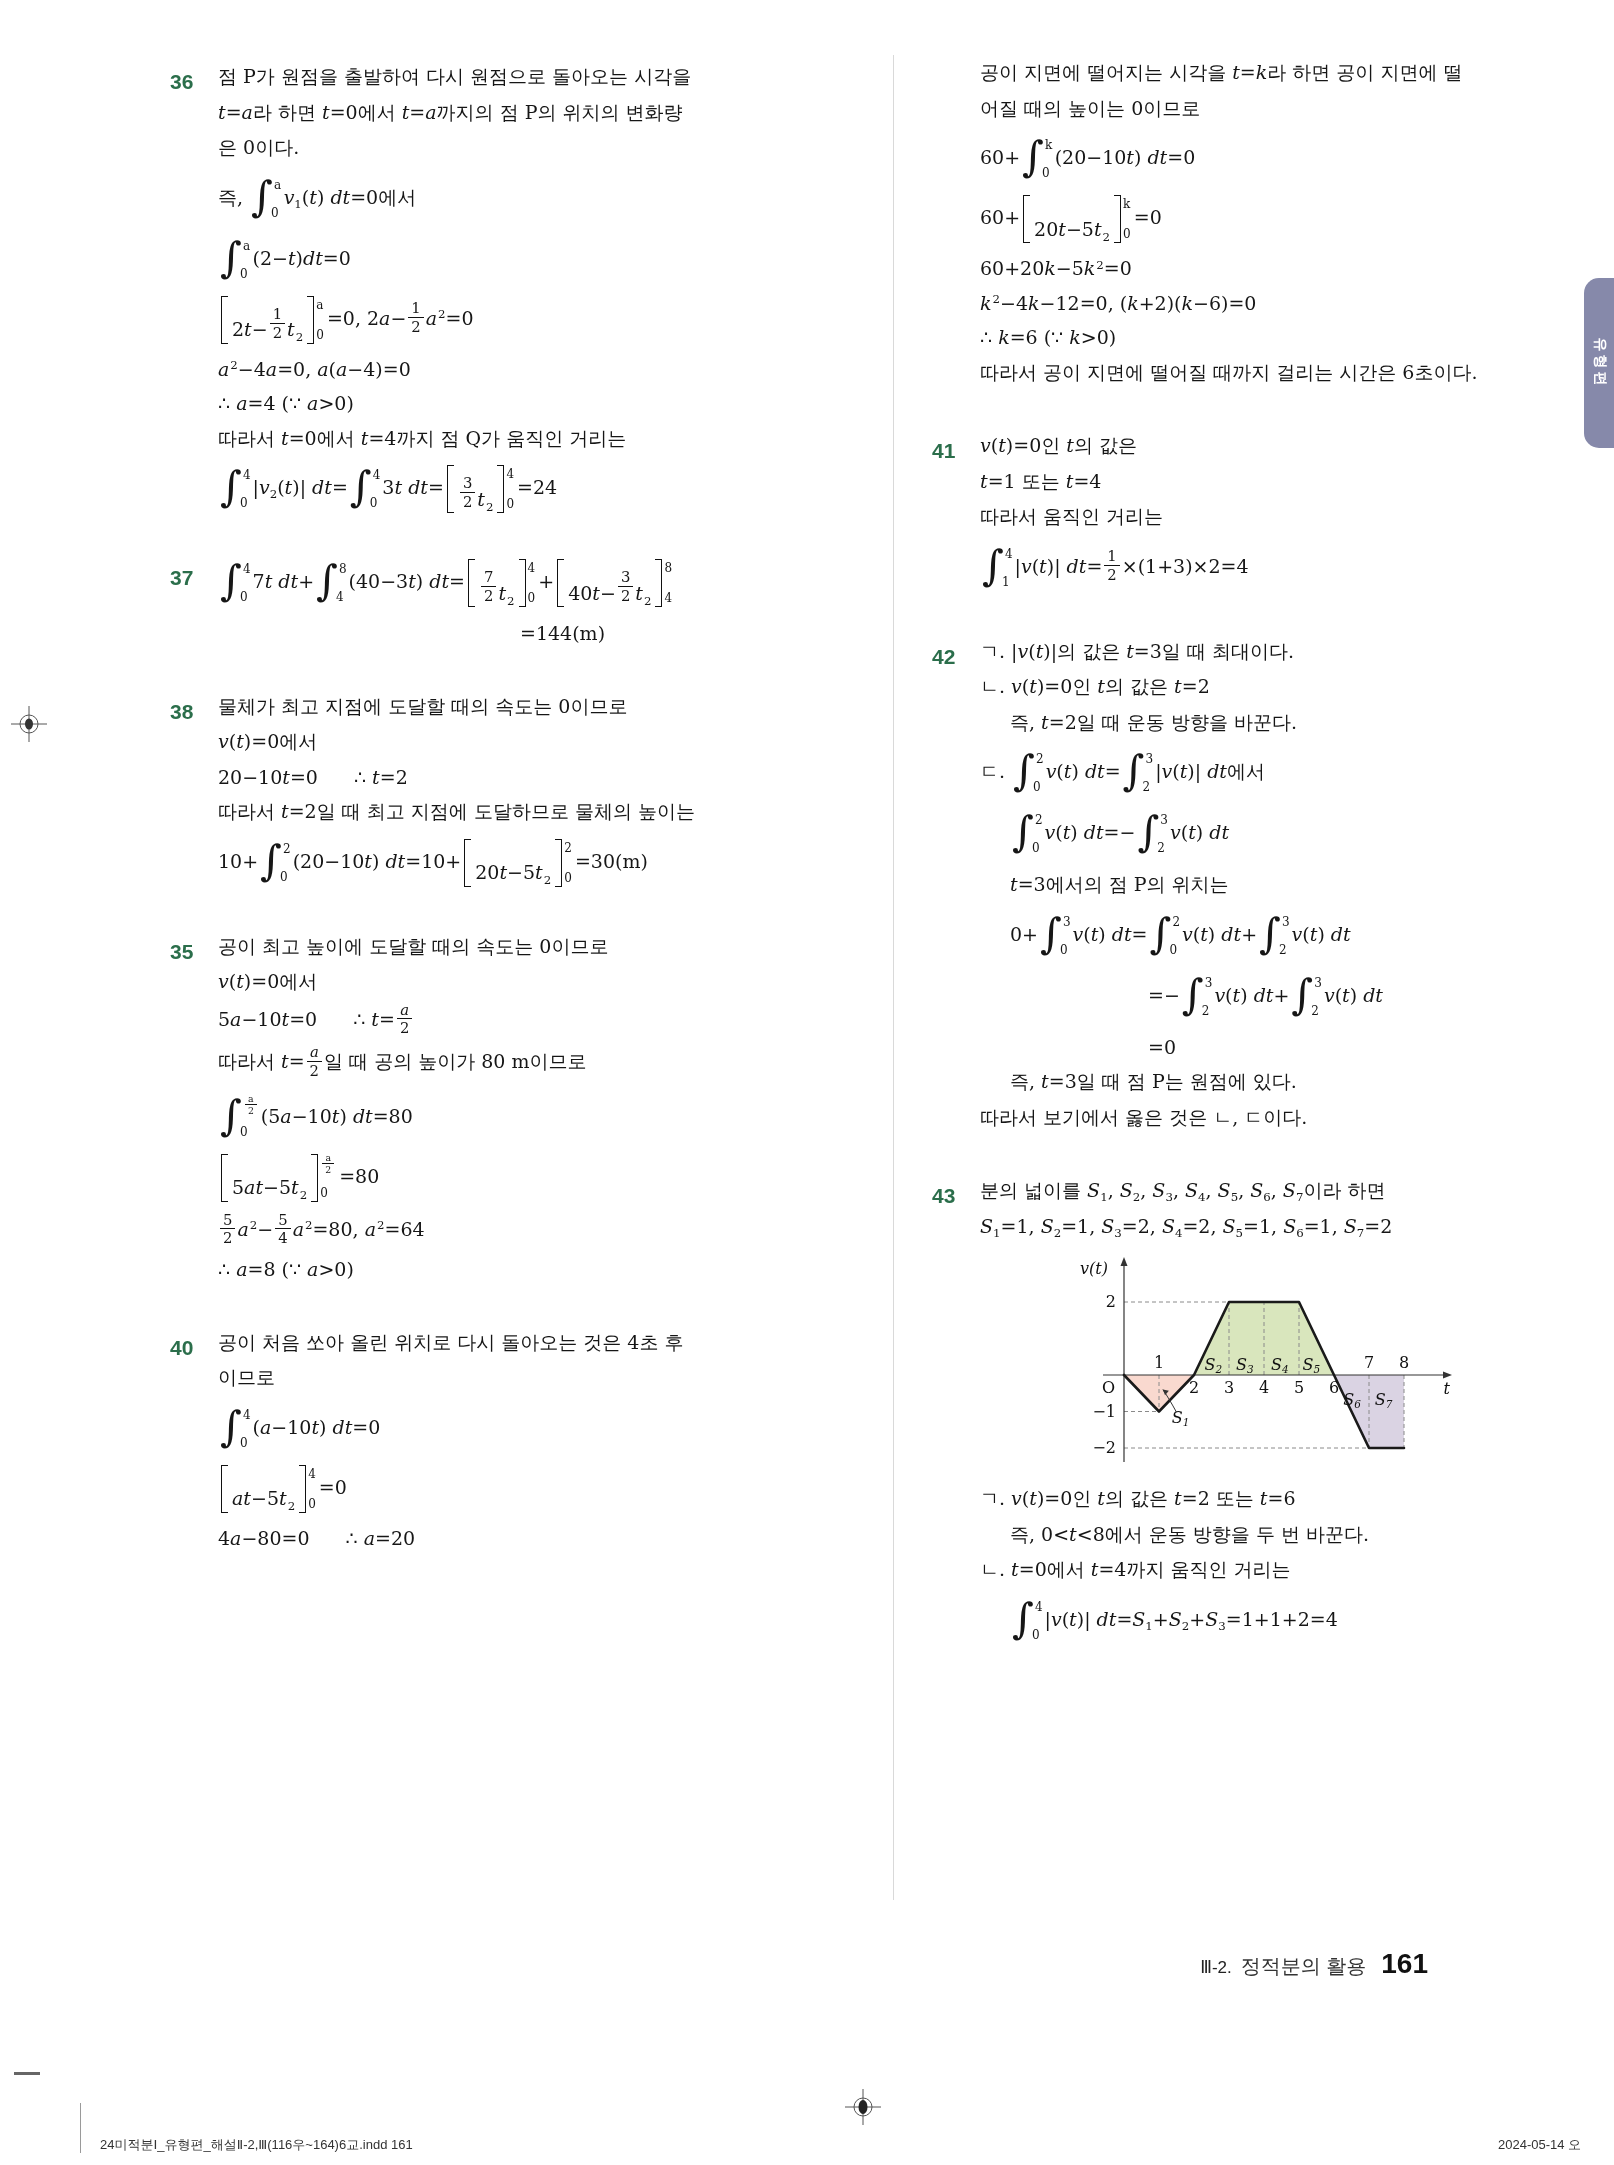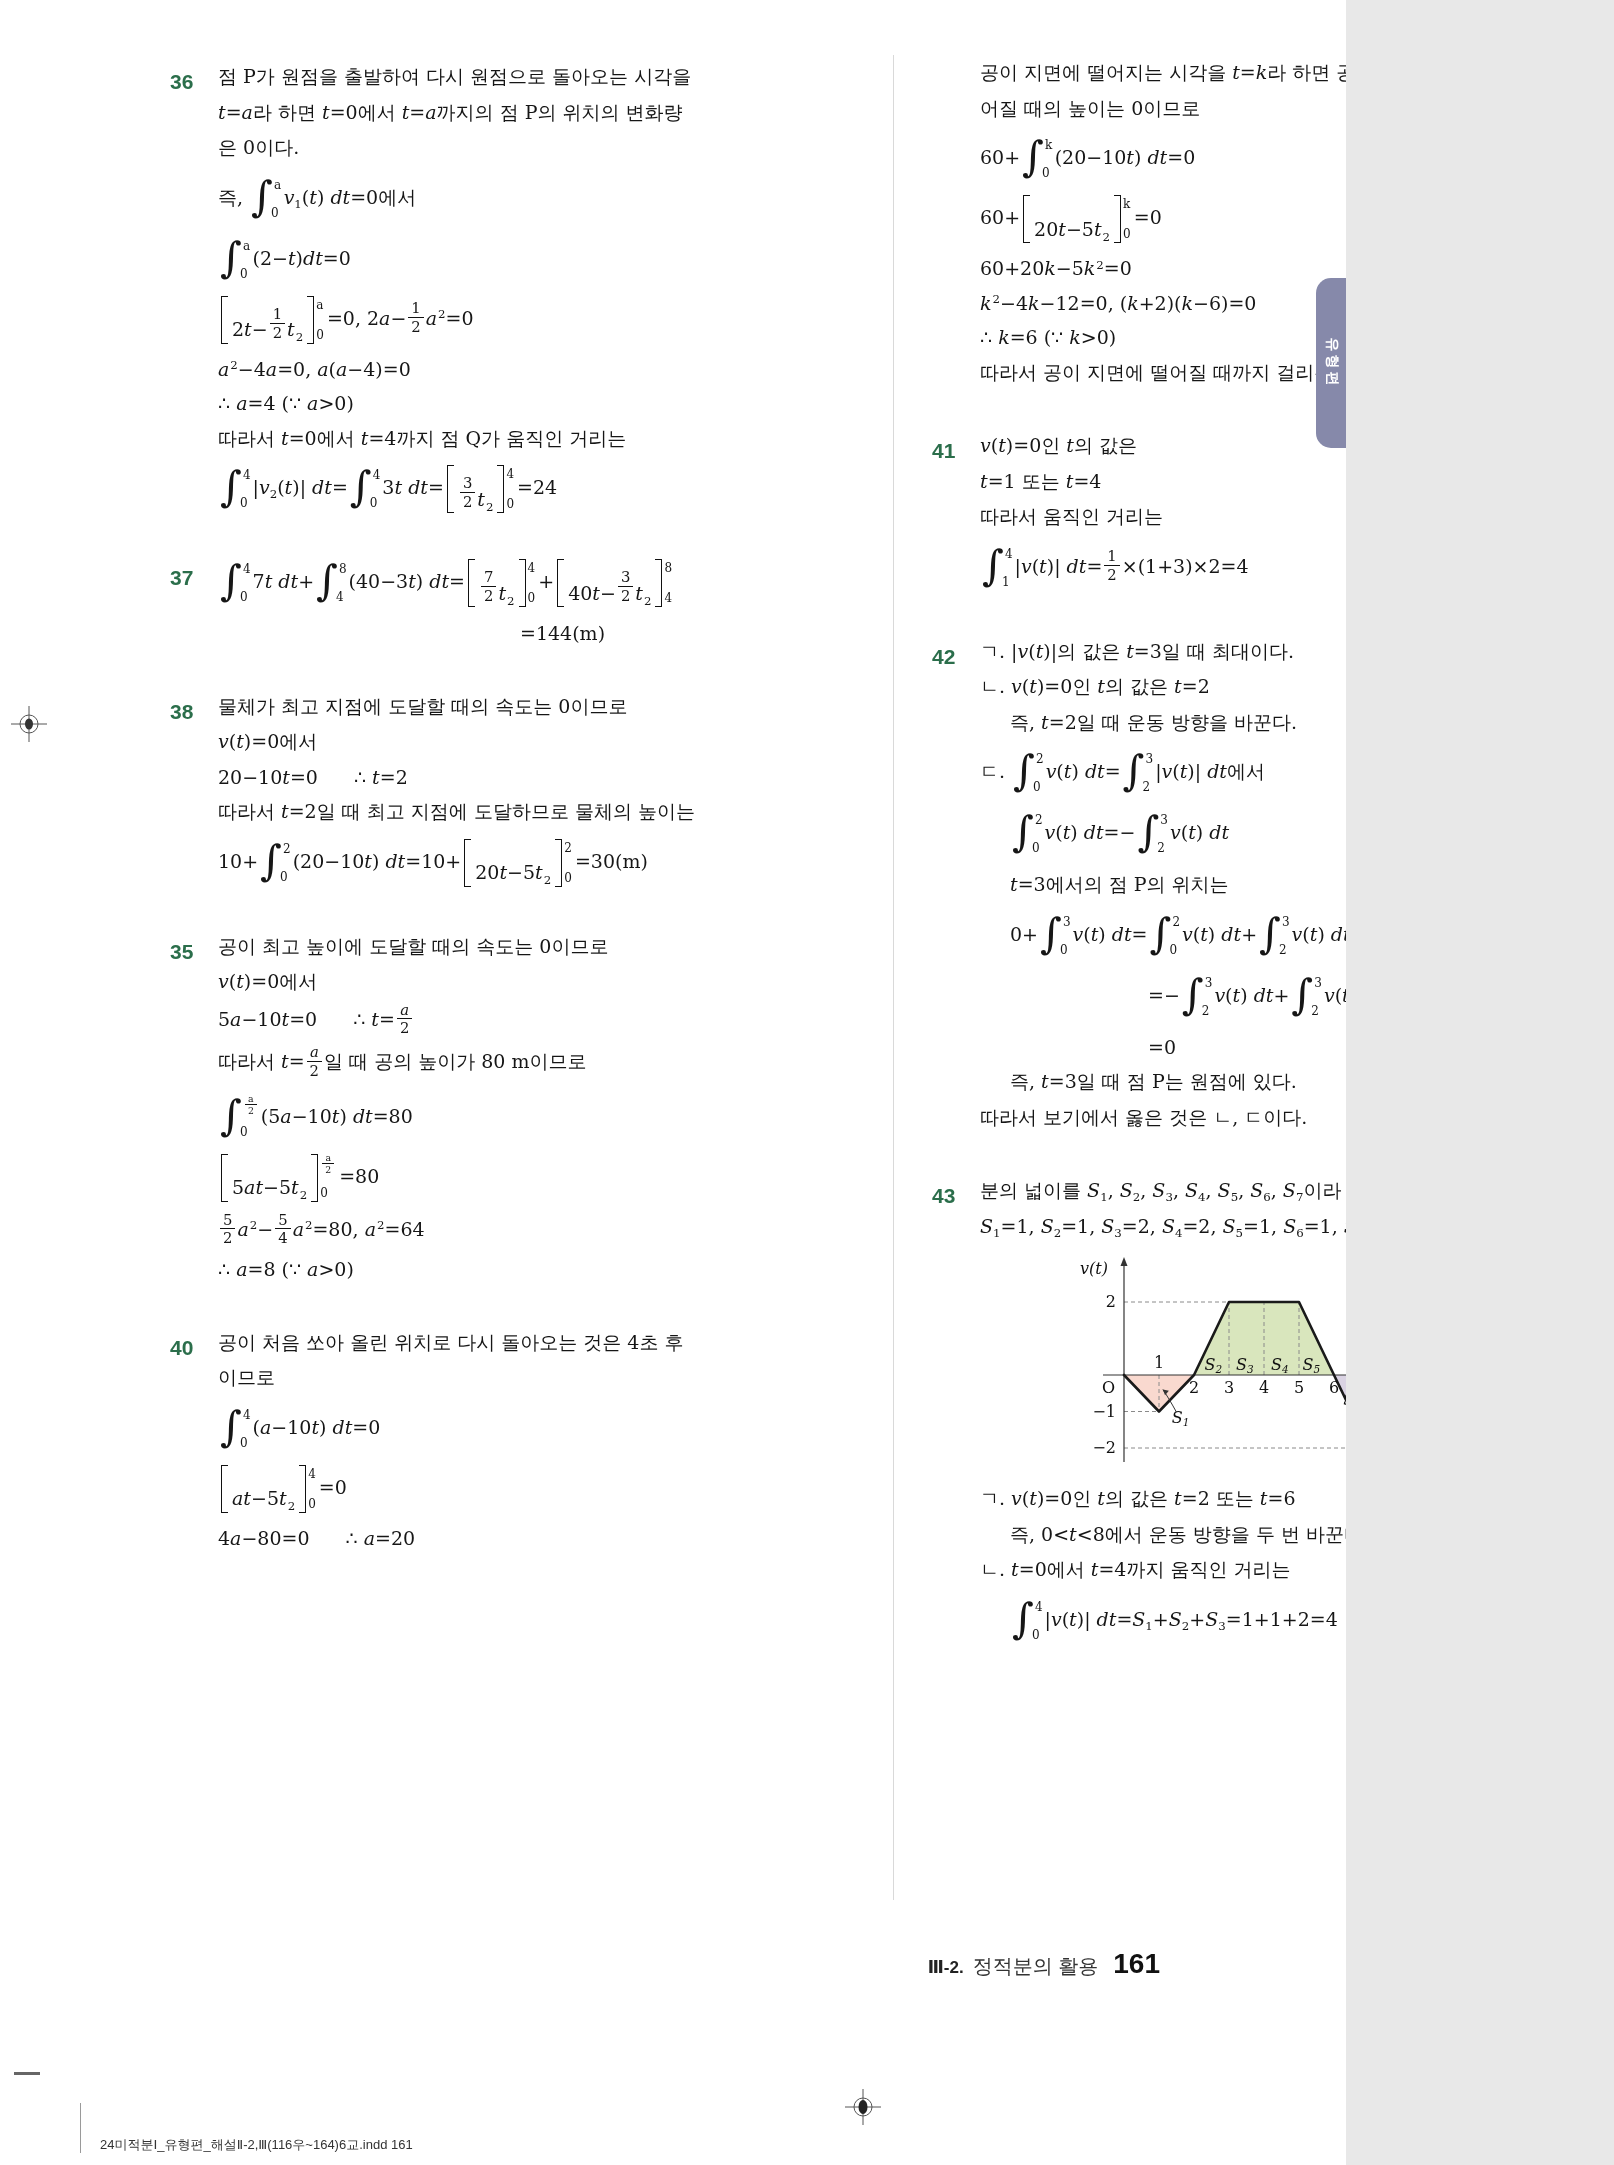--- a/index.html
+++ b/index.html
@@ -1,16 +1,16 @@
 <!DOCTYPE html>
 <html><head>
 <meta charset="utf-8">
 <style>
   html,body{margin:0;padding:0;background:#e8e8e8;}
-  .page{position:relative;width:1346px;height:2165px;background:#ffffff;overflow:hidden;
+  .page{position:relative;width:1614px;height:2165px;background:#ffffff;overflow:hidden;
         font-family:"DejaVu Serif",serif;color:#161616;}
   .col{position:absolute;}
   #colL{left:170px;top:56px;width:712px;}
   #colR{left:932px;top:52px;width:578px;}
   .divider{position:absolute;left:893px;top:55px;width:1px;height:1845px;background:#d9d9d9;}
   .prob{position:relative;padding-left:48px;margin-bottom:44px;}
   .pnum{position:absolute;left:0;top:8px;color:#2b6e4b;
         font-family:"Liberation Sans","DejaVu Sans",sans-serif;font-weight:700;font-size:21px;}
   .ln{font-size:19px;line-height:1.5;margin:6px 0;white-space:nowrap;}
   .ln.big{margin:11px 0;}
@@ -43,21 +43,21 @@
   .graph{display:block;margin:10px 0 12px 78px;}
   .graph text{font-family:"DejaVu Serif",serif;font-size:16px;fill:#111;}
   .graph .it{font-style:italic;}
   .graph .gsub{font-size:10.5px;}
   .tab{position:absolute;right:0;top:278px;width:30px;height:170px;background:#8689aa;
        border-radius:15px 0 0 15px;display:flex;align-items:center;justify-content:center;}
   .tab span{transform:rotate(90deg);white-space:nowrap;color:#fff;letter-spacing:3px;
             font:600 14px "Liberation Sans","DejaVu Sans",sans-serif;}
   .footer{position:absolute;right:186px;top:1948px;display:flex;align-items:baseline;gap:9px;
           font-family:"Liberation Sans","DejaVu Sans",sans-serif;}
-  .f-sec{font-weight:700;font-size:17px;color:#222;}
+  .f-sec{font-weight:400;font-size:17px;color:#222;}
   .f-title{font-size:20px;color:#333;}
   .f-page{font-weight:800;font-size:28px;color:#111;margin-left:6px;}
   .print-left,.print-right{position:absolute;top:2136px;white-space:nowrap;
         font:13px "Liberation Sans","DejaVu Sans",sans-serif;color:#333;}
   .print-left{left:100px;}
   .print-right{left:1498px;}
   .edge-dash{position:absolute;left:14px;top:2072px;width:26px;height:3px;background:#666;}
   .foot-rule{position:absolute;left:80px;top:2103px;width:1px;height:50px;background:#9a9a9a;}
   .regmark{position:absolute;}
 </style>

